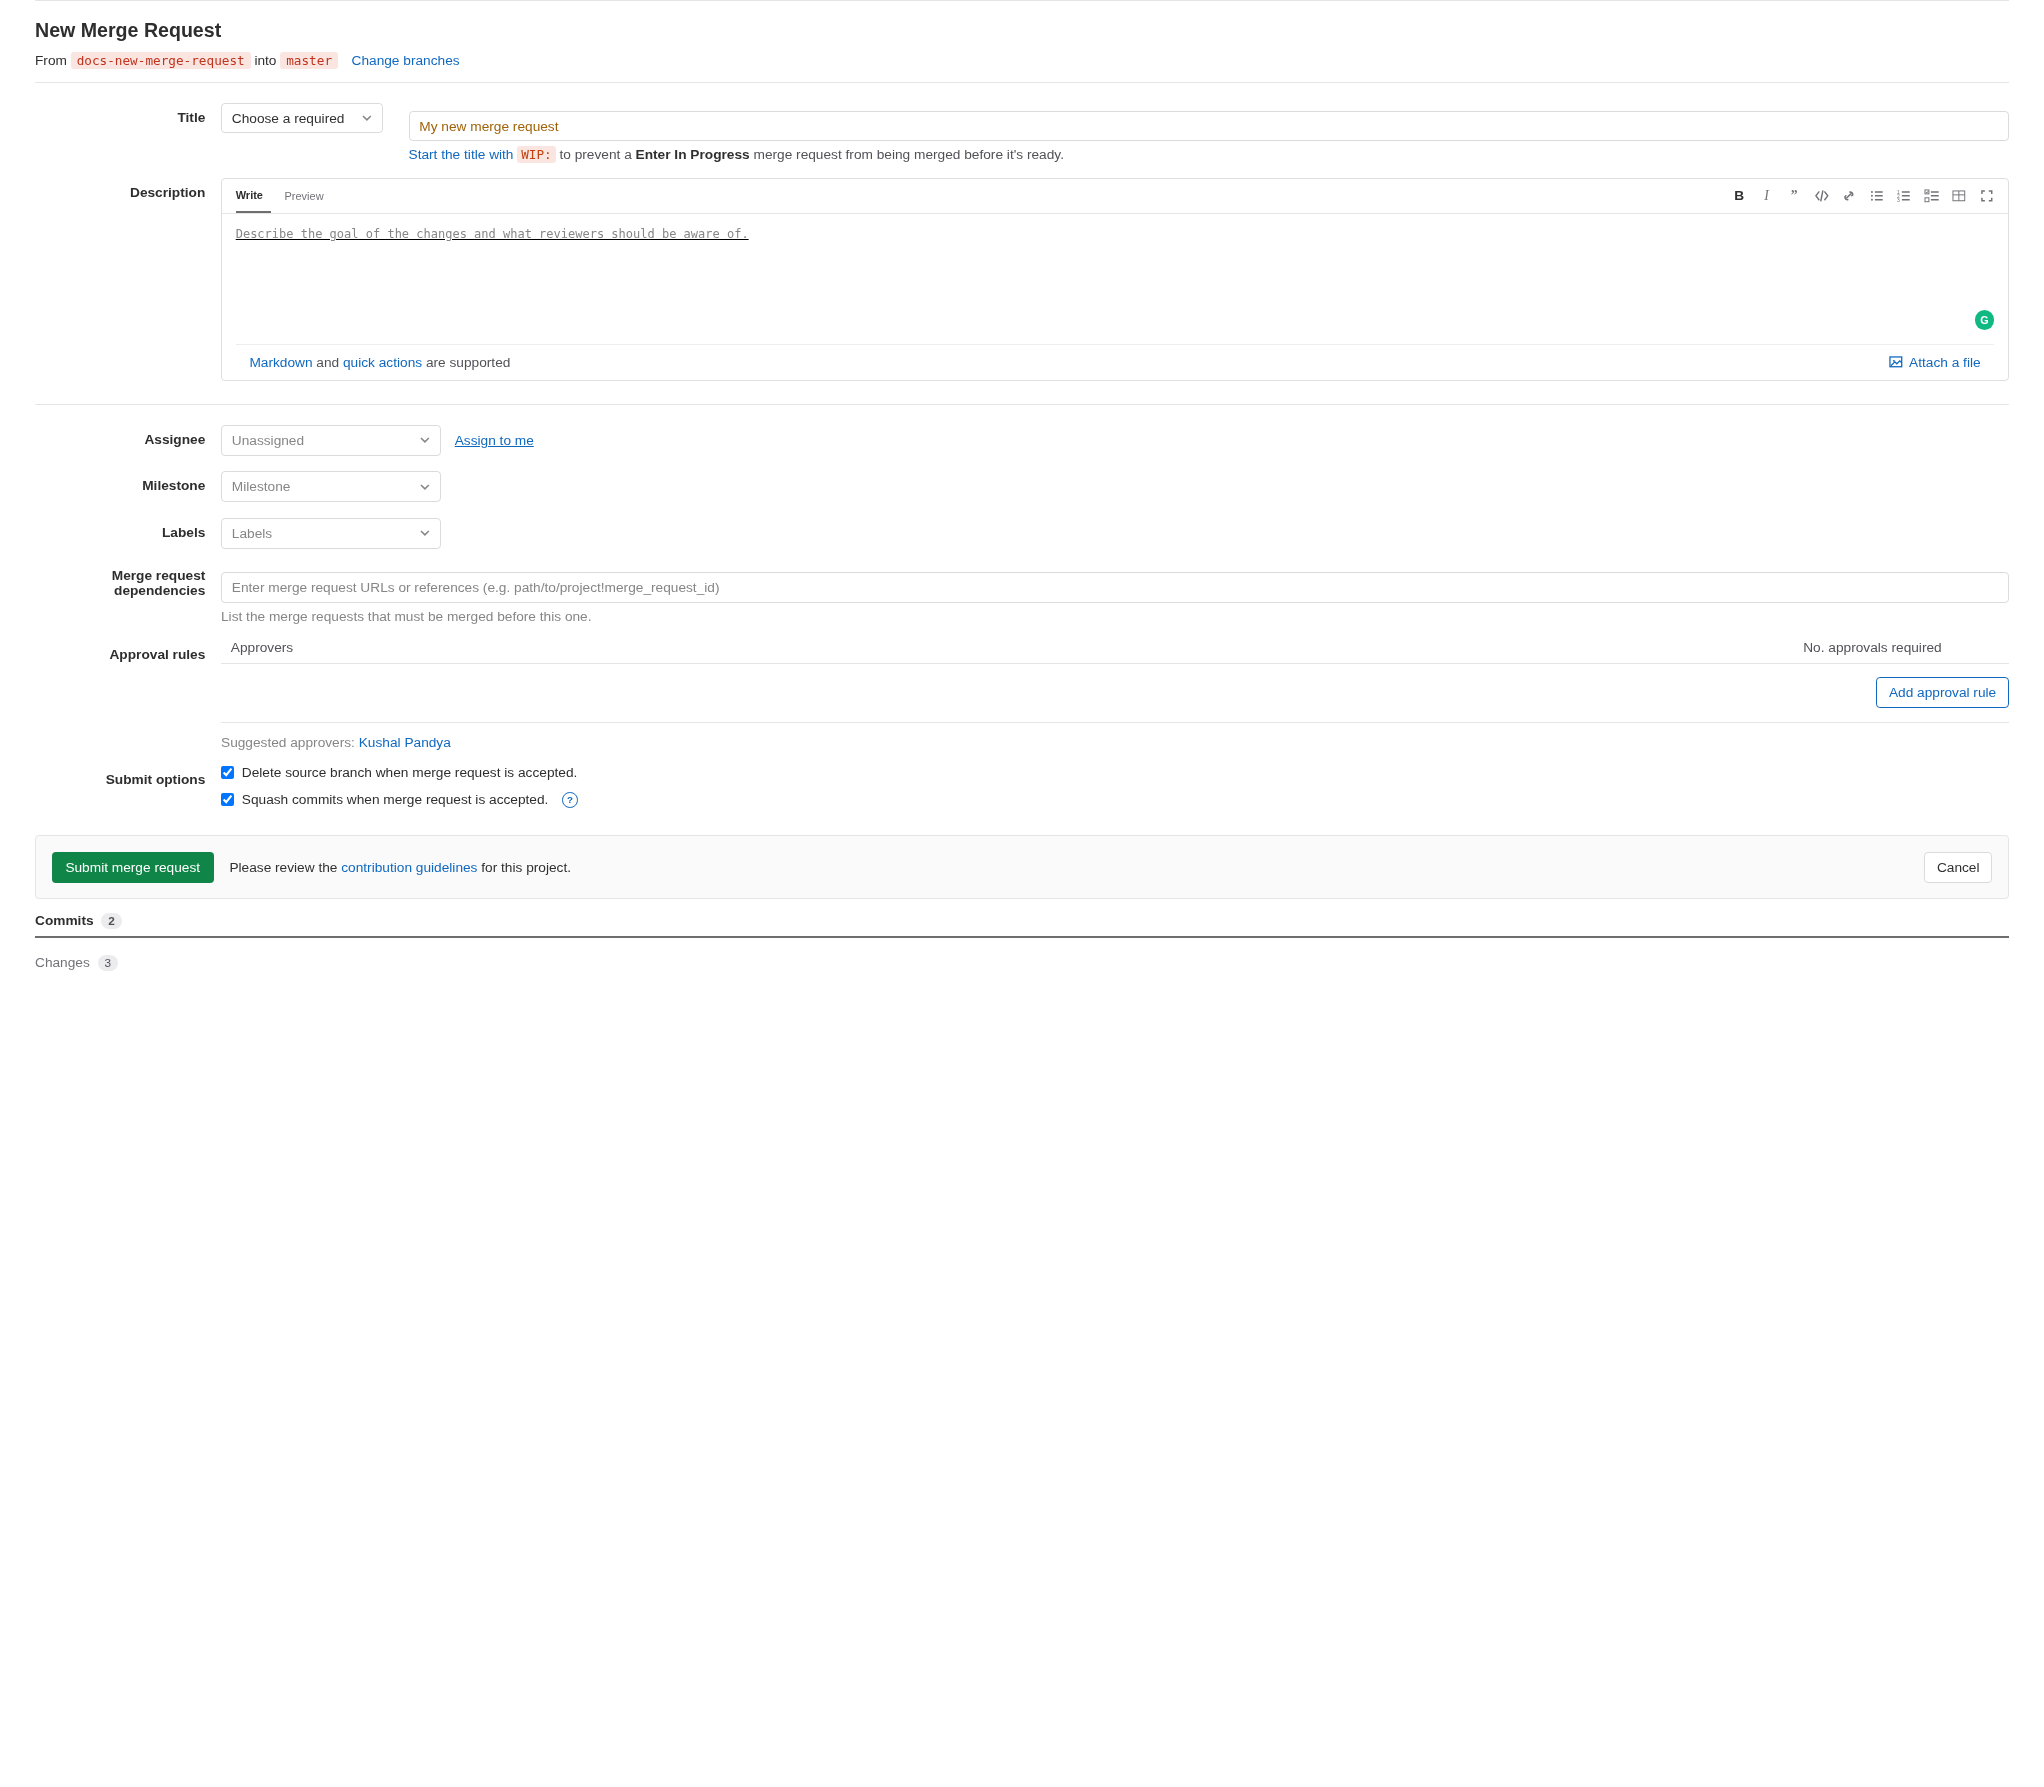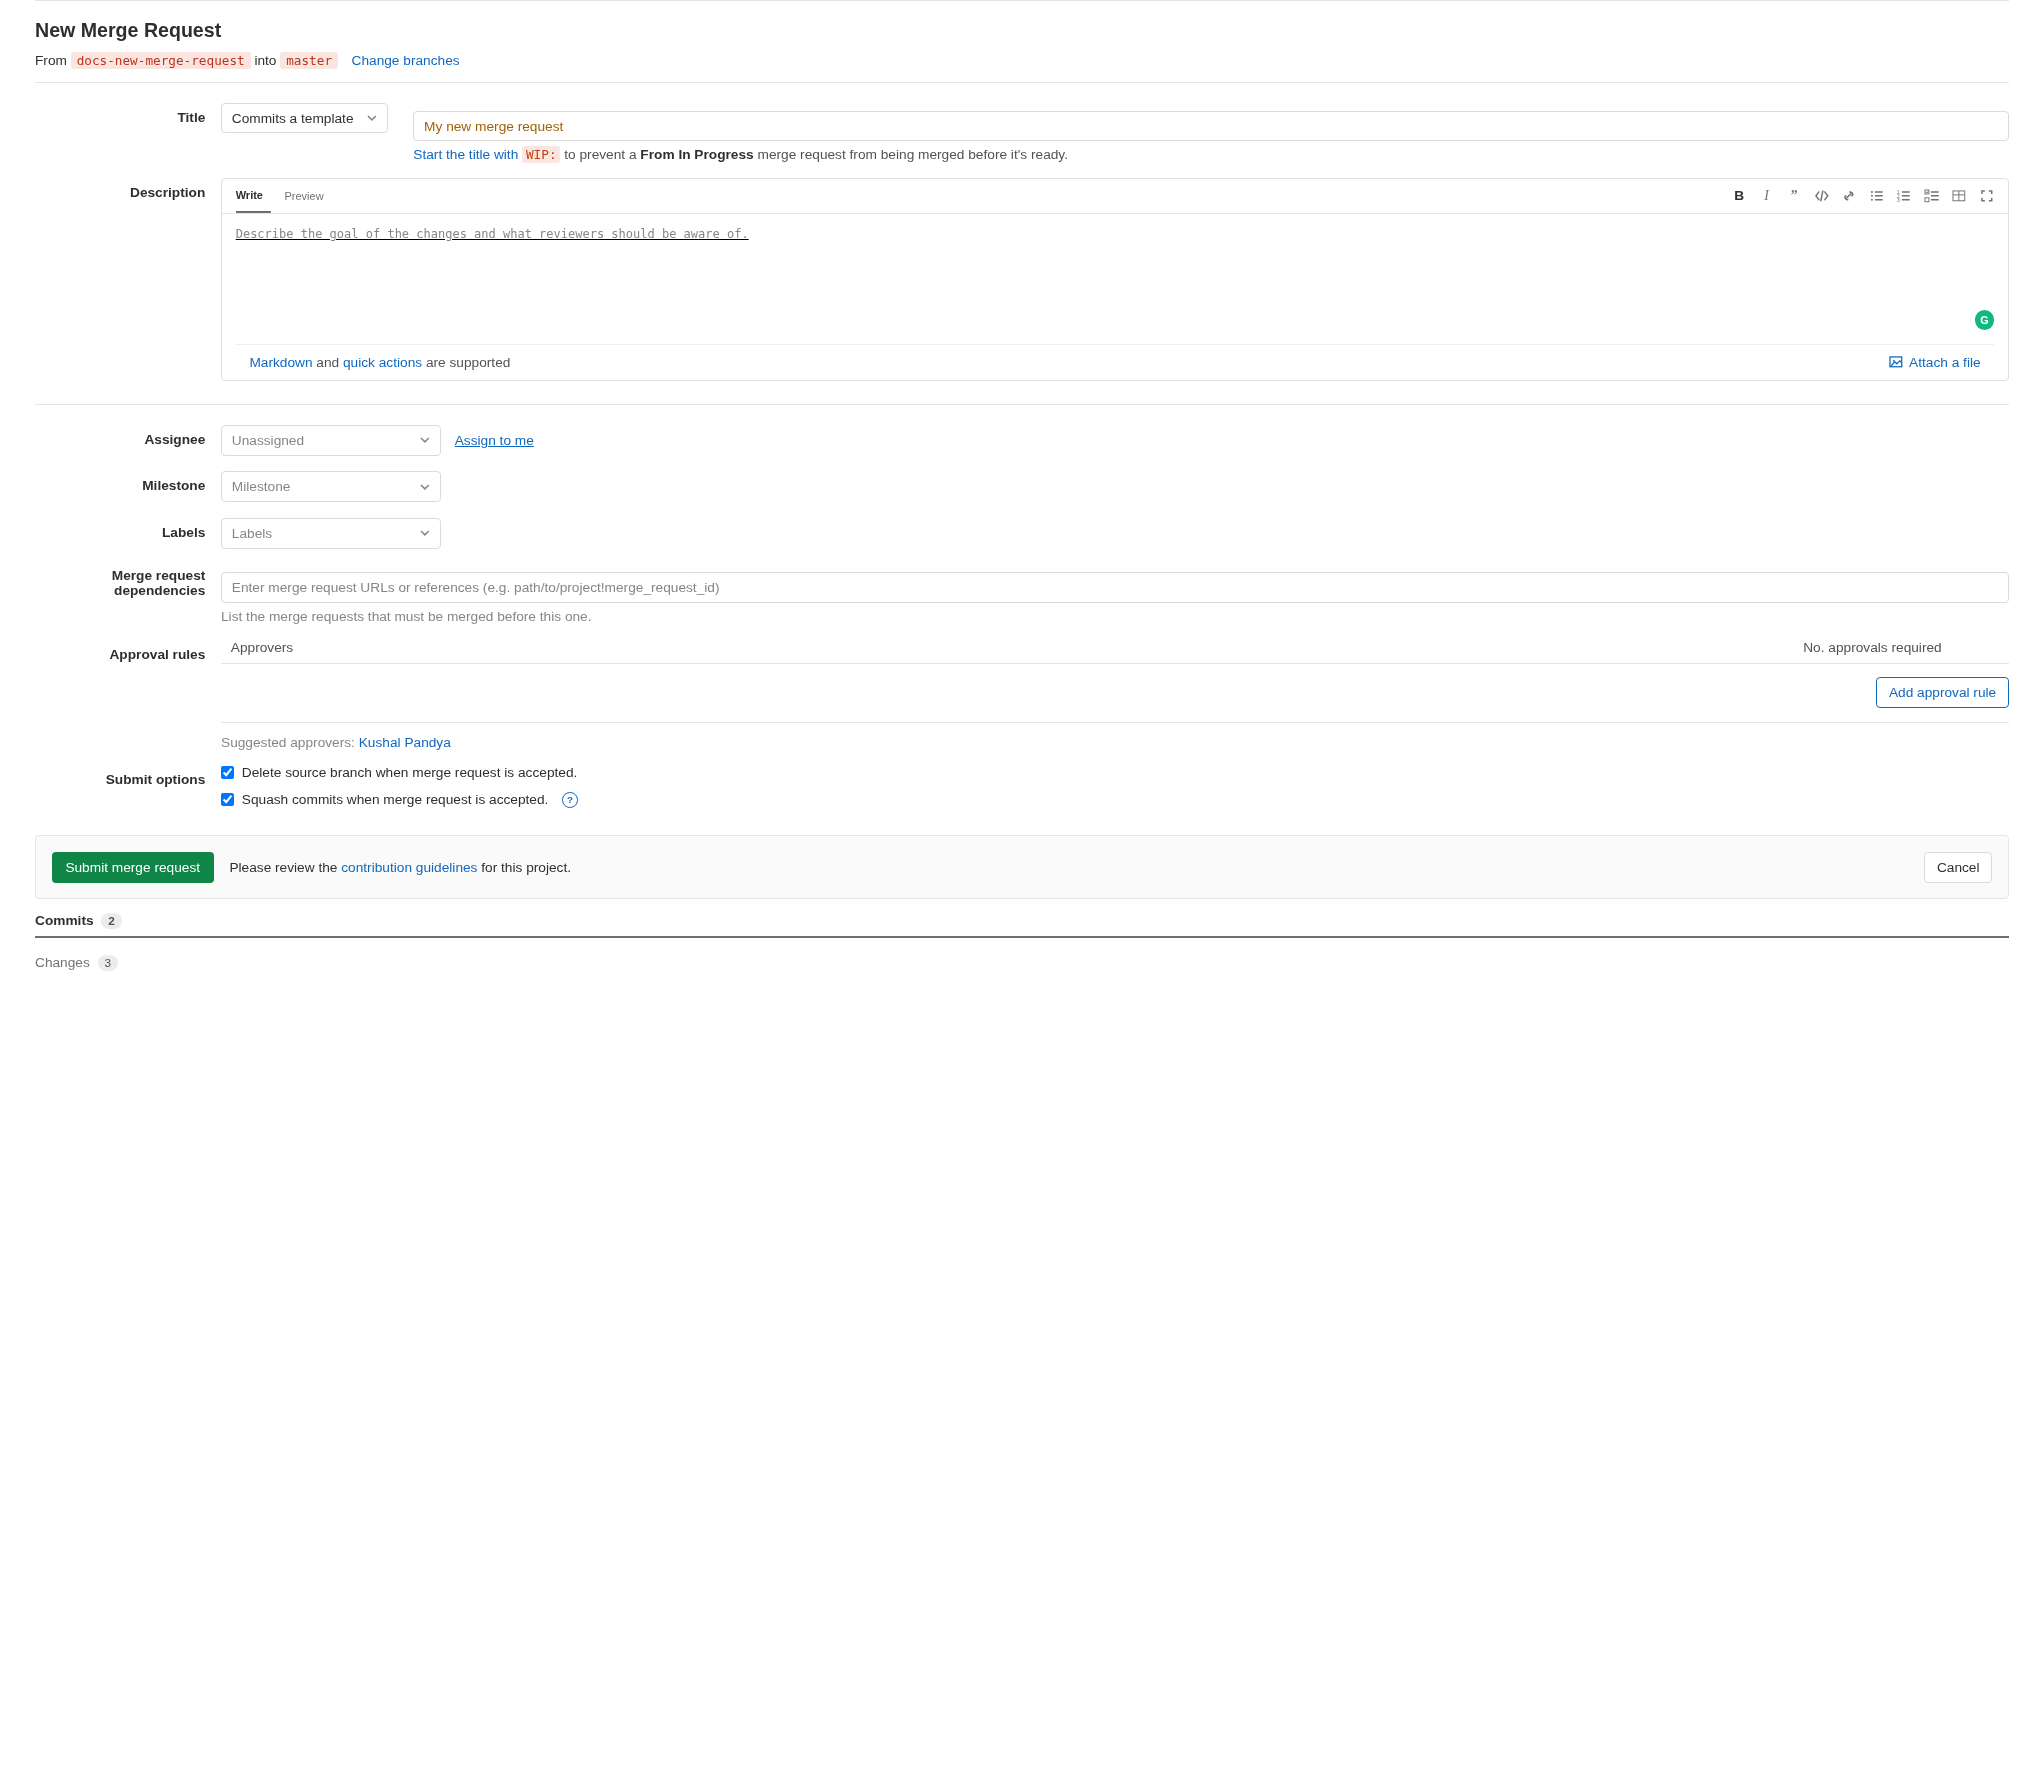--- a/index.html
+++ b/index.html
@@ -181,37 +181,37 @@
   <a href="#" class="link">Change branches</a>
 </div>
 
 <div class="section-divider"></div>
 
 <div class="form-row">
   <div class="row-label">Title</div>
   <div class="row-content" style="display:flex; gap:25.5px; align-items:flex-start;">
     <div>
       <button class="select-btn">
-        <span>Commits a template</span>
+        <span>Choose a required</span>
         <span class="chev">
           <svg width="9.8" height="9.8" viewBox="0 0 10 10">
               <path d="M1 3 L5 7 L9 3" stroke="currentColor" stroke-width="1.5" fill="none"></path>
             </svg>
         </span>
       </button>
     </div>
     <div style="flex:1;">
       <input class="text-input" value="My new merge request" style="">
       <div class="hint">
         <a href="#" class="link">
           <span>Start the title with</span>
           <span class="code-tag2">WIP:</span>
         </a>
         <span>to prevent a</span>
-        <strong>From In Progress</strong>
+        <strong>Enter In Progress</strong>
         <span>merge request from being merged before it's ready.</span>
       </div>
     </div>
   </div>
 </div>
 
 <div class="form-row">
   <div class="row-label">Description</div>
   <div class="row-content">
     <div class="editor-box">

